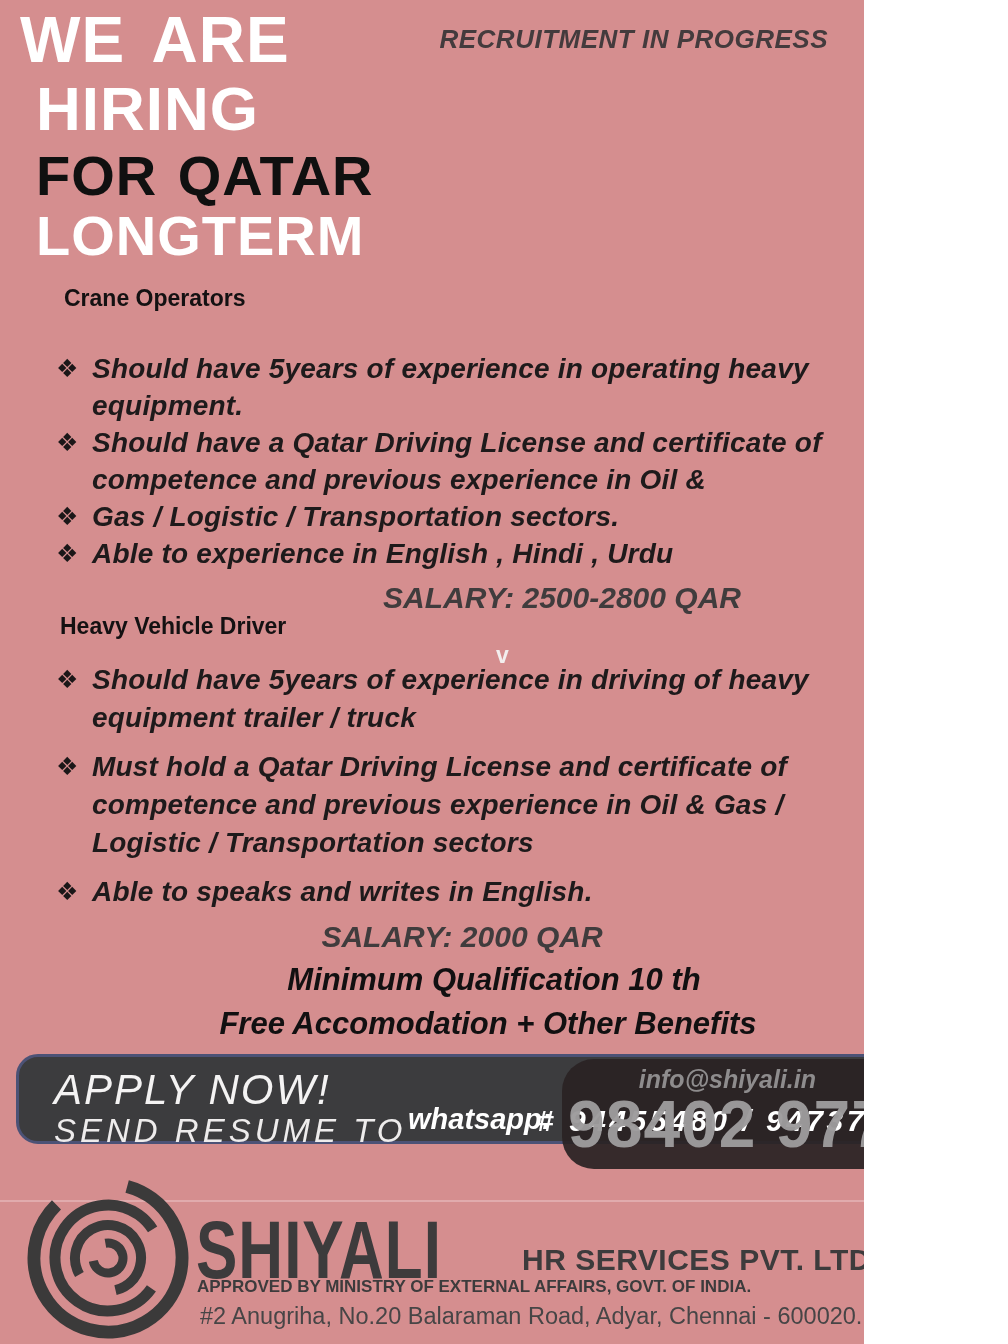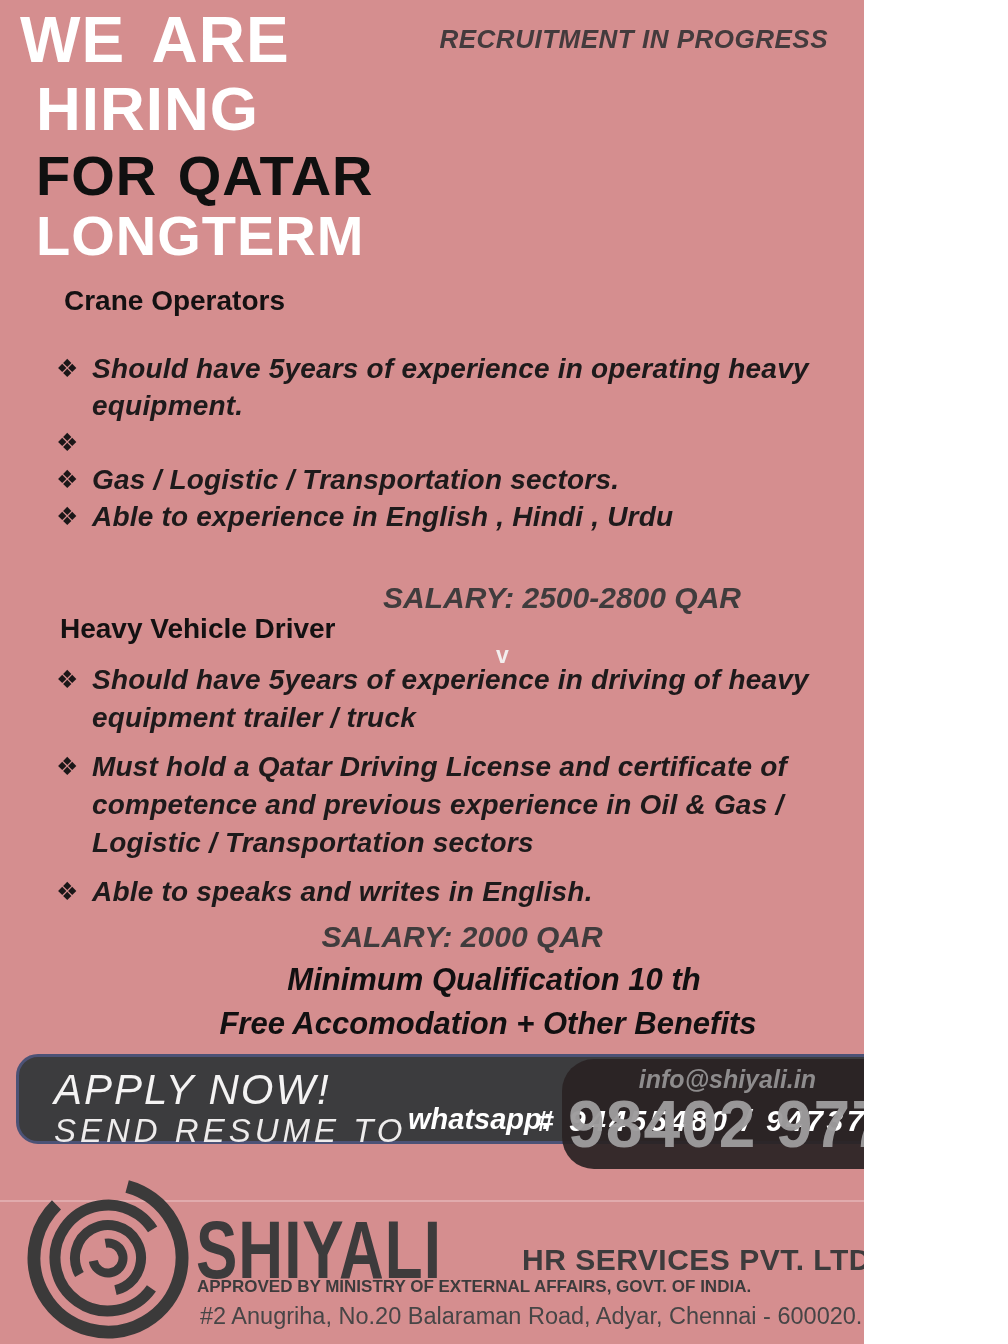--- a/index.html
+++ b/index.html
@@ -13,21 +13,21 @@
 
   
   .hl{font-weight:bold;line-height:1;letter-spacing:1px;white-space:nowrap;}
   .hl1{left:20px;top:8px;font-size:64px;color:#ffffff;word-spacing:10px;}
   .hl2{left:36px;top:78px;font-size:62px;color:#ffffff;}
   .hl3{left:36px;top:148px;font-size:56px;color:#101010;word-spacing:4px;}
   .hl4{left:36px;top:208px;font-size:56px;color:#ffffff;}
   .badge{right:36px;top:24px;font-size:26px;font-weight:bold;font-style:italic;color:#443b3d;letter-spacing:.5px;}
 
   
-  .job-title{font-size:28px;font-weight:bold;color:#141112;white-space:nowrap;}
+  .job-title{font-size:23px;font-weight:bold;color:#141112;white-space:nowrap;}
   .jt1{left:64px;top:285px;}
   .jt2{left:60px;top:613px;}
   ul.blist{list-style:none;margin:0;padding:0;width:920px;}
   ul.blist li{display:flex;align-items:flex-start;}
   .blist1{left:56px;top:350px;}
   .blist2{left:56px;top:661px;}
   .blist2 li{margin-bottom:11px;}
   .bmark{width:36px;flex:0 0 36px;font-size:25px;line-height:37px;color:#1b1718;font-style:normal;}
   .blines{display:block;}
   .bline{display:block;font-size:28px;line-height:37px;font-weight:bold;font-style:italic;color:#1e1a1b;letter-spacing:.2px;white-space:nowrap;}
@@ -85,20 +85,24 @@
   <ul class="abs blist blist1">
     <li>
       <span class="bmark">❖</span>
       <span class="blines">
         <span class="bline">Should have 5years of experience in operating heavy</span>
         <span class="bline">equipment.</span>
       </span>
     </li>
     <li>
       <span class="bmark">❖</span>
+      <span class="blines">
+        <span class="bline">Should have a Qatar Driving License and certificate of</span>
+        <span class="bline">competence and previous experience in Oil &amp;</span>
+      </span>
     </li>
     <li>
       <span class="bmark">❖</span>
       <span class="blines">
         <span class="bline">Gas / Logistic / Transportation sectors.</span>
       </span>
     </li>
     <li>
       <span class="bmark">❖</span>
       <span class="blines">

